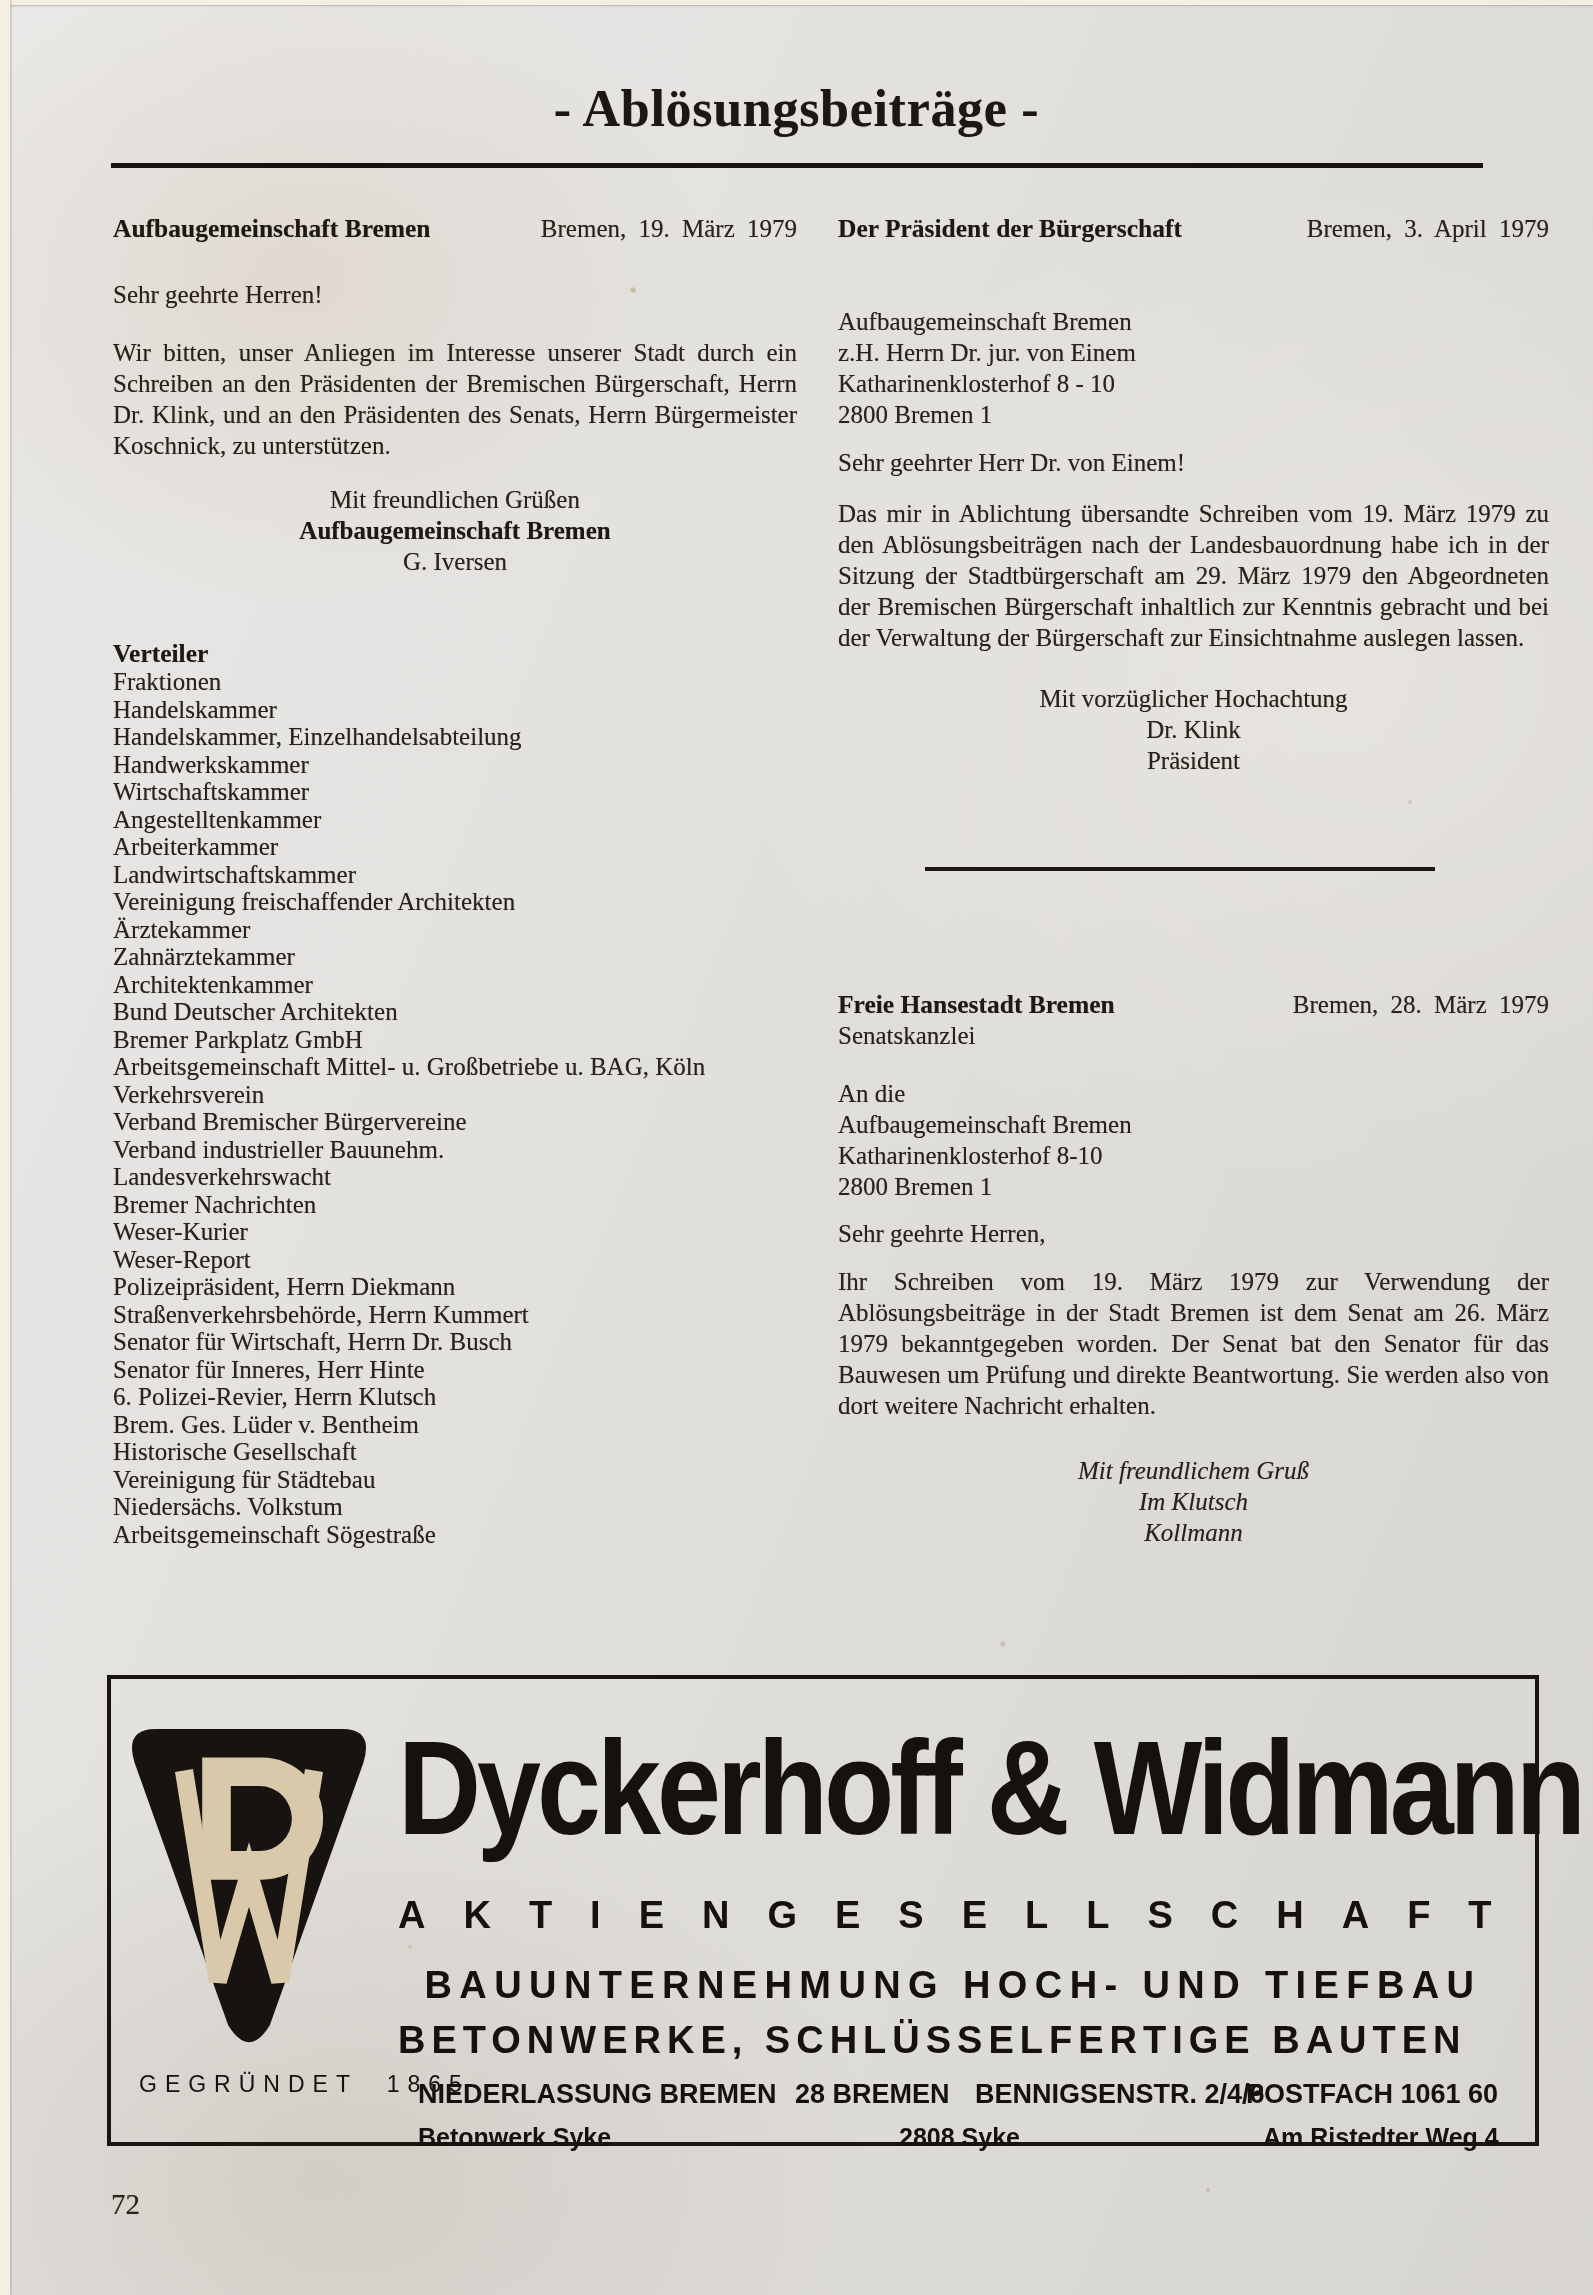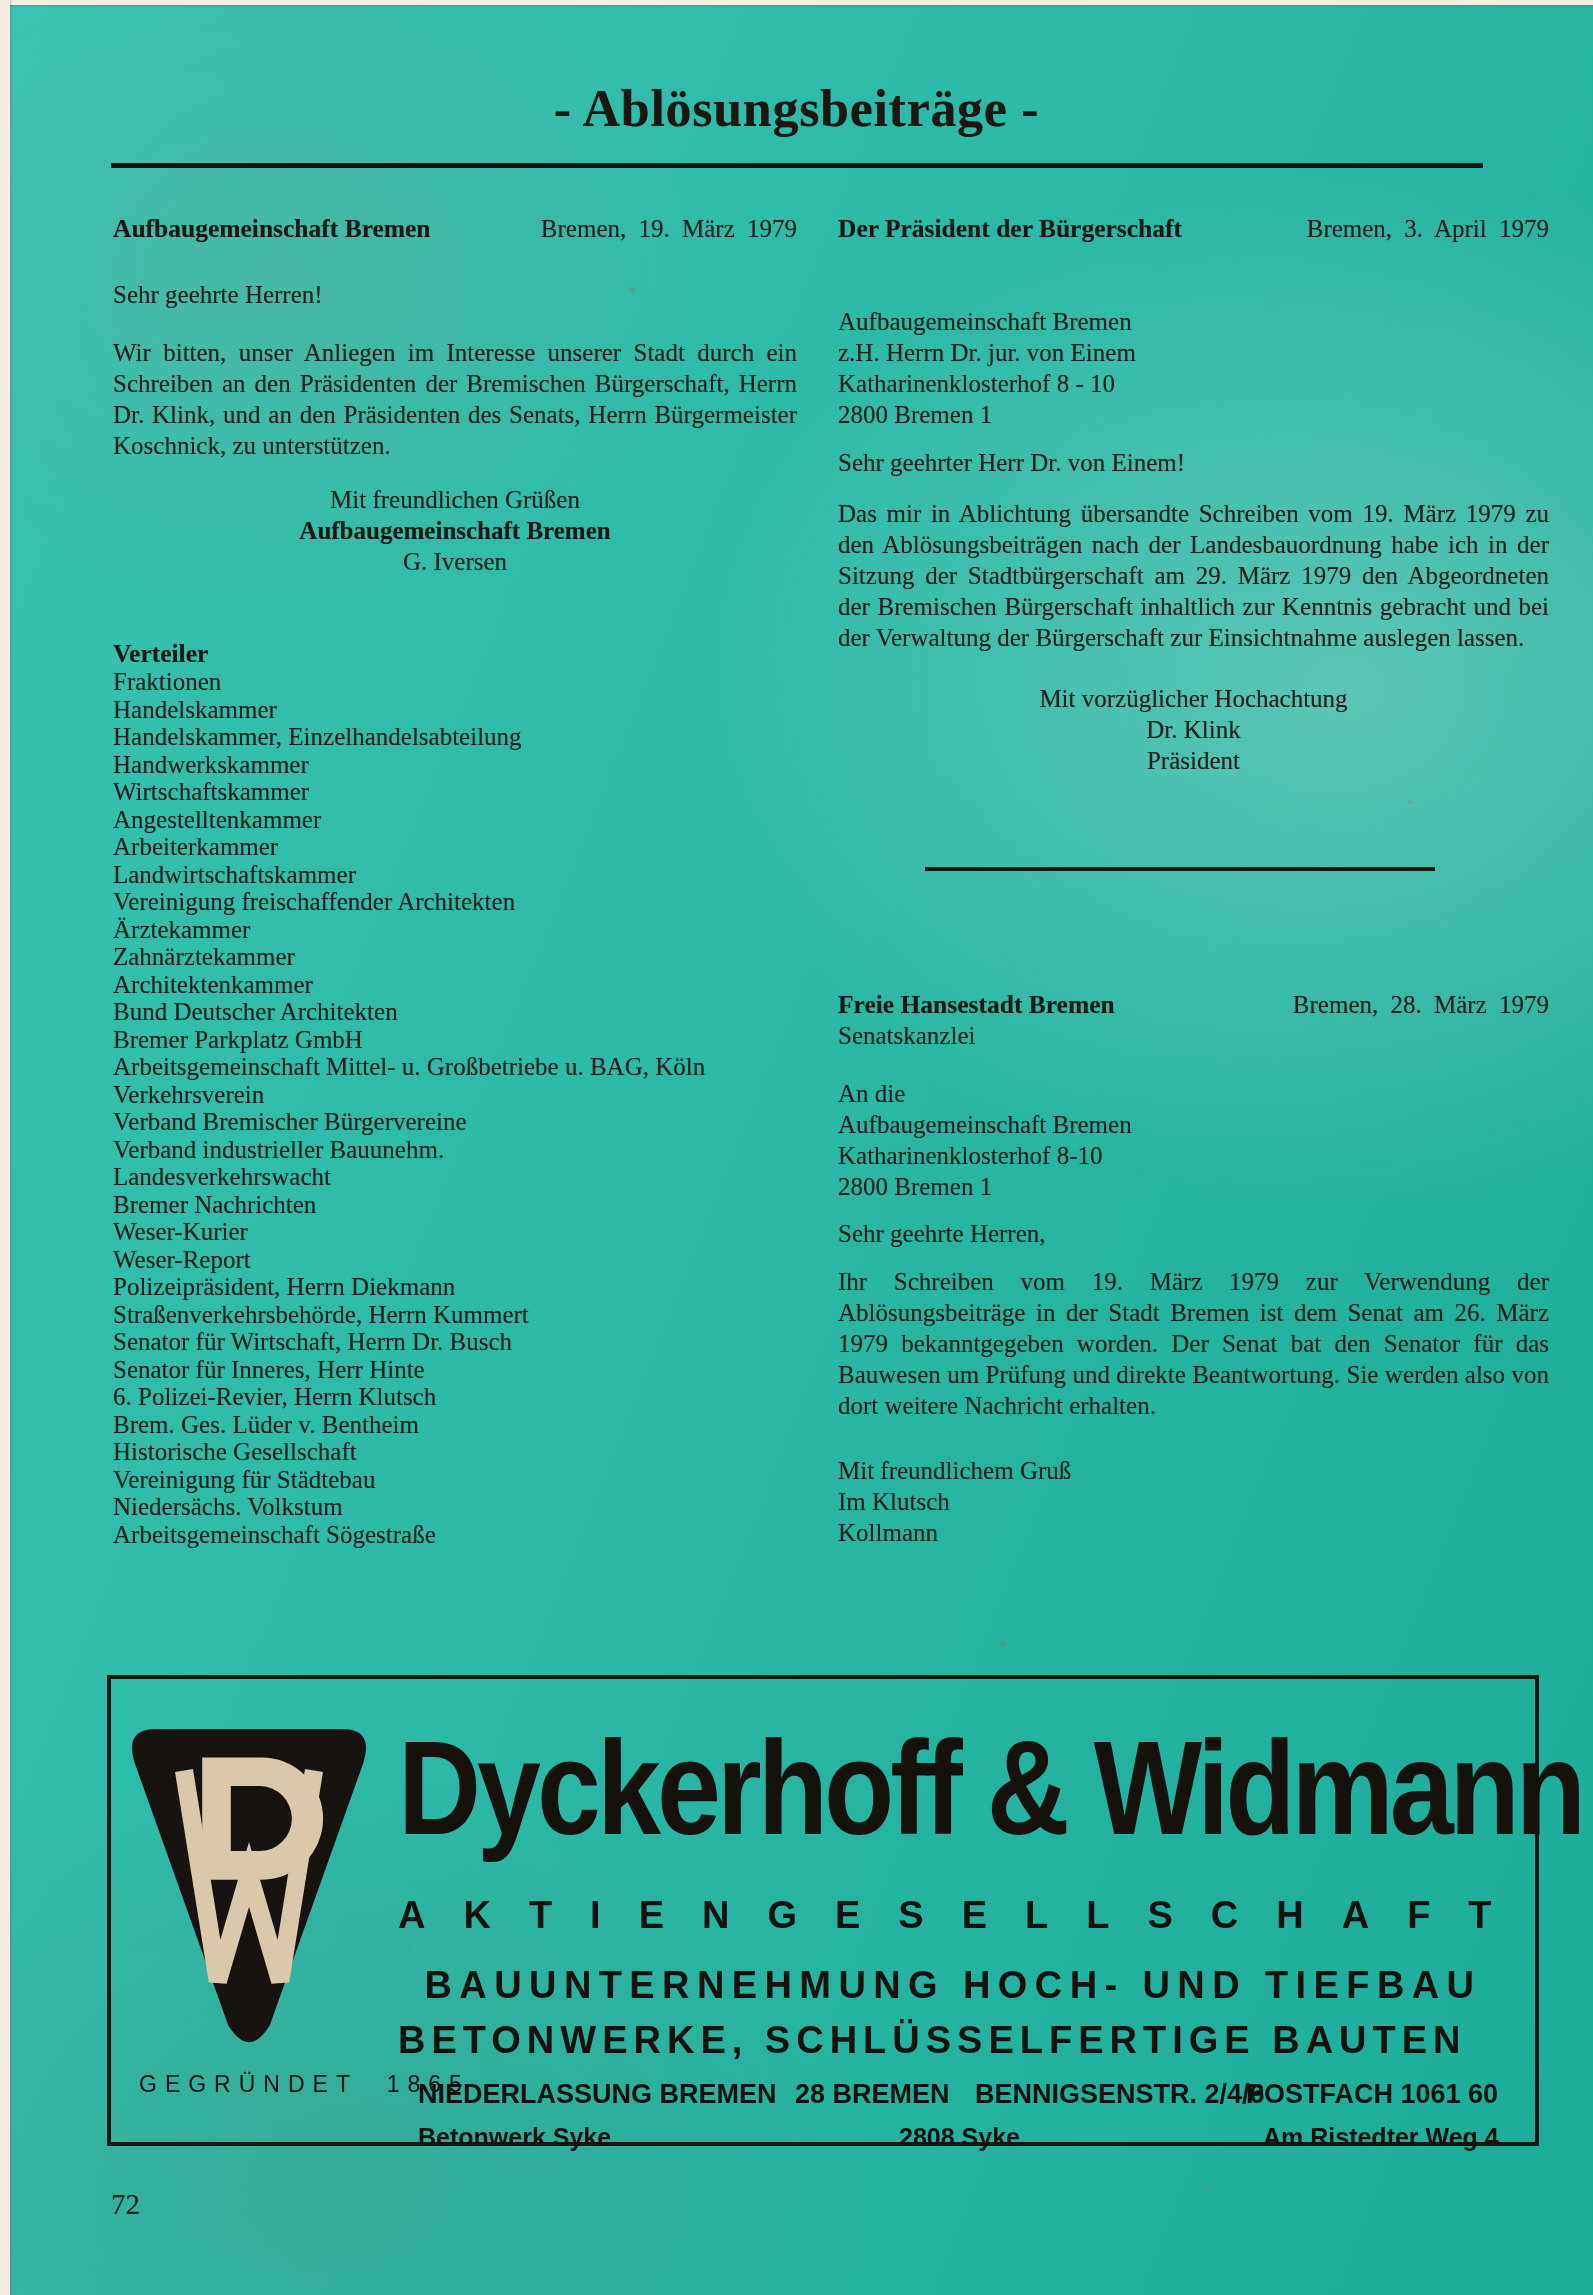--- a/index.html
+++ b/index.html
@@ -1,19 +1,19 @@
 <!DOCTYPE html>
 <html lang="de" style="font-size:10.7px"><head>
 <meta charset="utf-8">
 <style>
   html,body{margin:0;padding:0;background:#6b6257;}
   .page{
     position:relative;
     width:1593px;height:2295px;
-    background:#14b8a6;
+    background:#e5e5e5;
     overflow:hidden;
     font-family:"Liberation Serif","DejaVu Serif",serif;
     color:#29221a;
   }
   .page::before{
     content:"";position:absolute;inset:0;pointer-events:none;
     background:
       radial-gradient(circle 3.4px at 633px 290px, rgba(156,104,44,.30) 0 2px, transparent 3.4px),
       radial-gradient(circle 3.4px at 1003px 1644px, rgba(156,104,44,.25) 0 2px, transparent 3.4px),
       radial-gradient(circle 2.7px at 1410px 802px, rgba(156,104,44,.22) 0 1.3px, transparent 2.7px),
@@ -59,21 +59,21 @@
   .salutation-r1{margin-top:17.4px;}
   .body-par-r{margin-top:20px;text-align:justify;}
   .closing-block-r{margin-top:29.5px;text-align:center;}
 
   .divider{margin-top:91px;margin-left:87px;width:510px;height:4px;background:#1d1812;}
 
   .letterhead2{margin-top:118px;}
   .addr-block2{margin-top:27px;}
   .salutation-r2{margin-top:16px;}
   .body-par-r2{margin-top:17.4px;text-align:justify;}
-  .closing-block-r2{margin-top:34px;text-align:left;}
+  .closing-block-r2{margin-top:34px;text-align:center;font-style:italic;}
 
   
   .ad{
     position:absolute;left:107px;top:1675px;width:1406px;height:463px;
     border:4px solid #191510;
     font-family:"Liberation Sans","DejaVu Sans",sans-serif;
     color:#15110d;
     padding-left:18px;
   }
   .ad-logo{position:absolute;left:8px;top:39px;width:260px;height:339px;}

